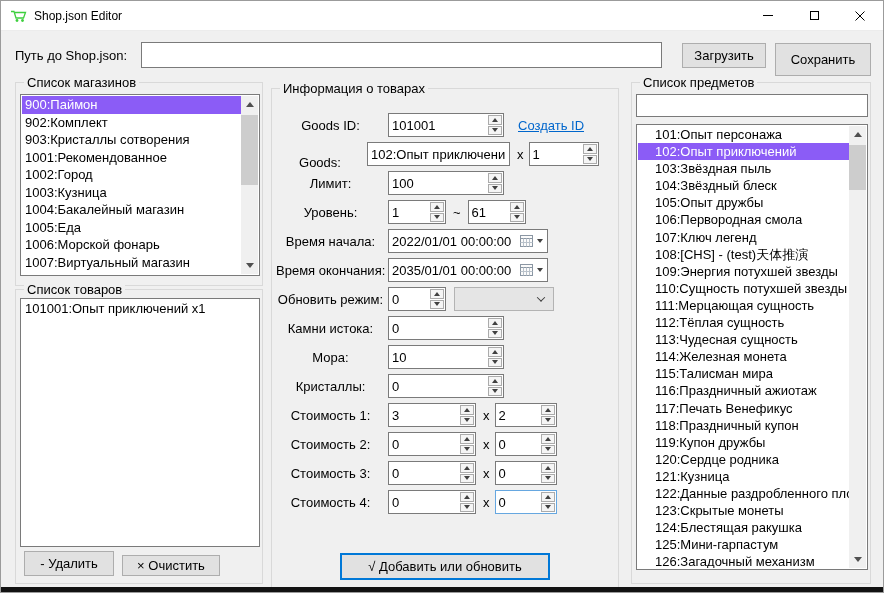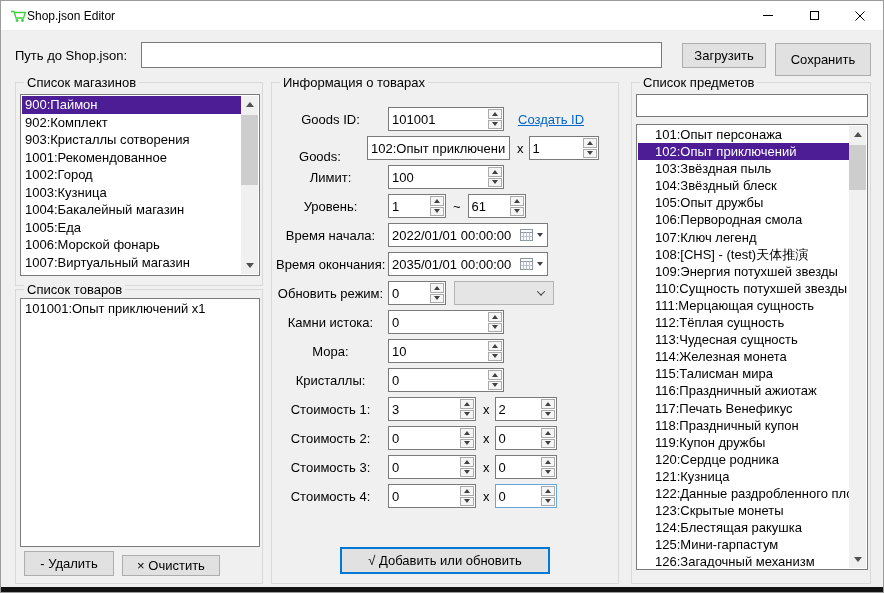--- a/index.html
+++ b/index.html
@@ -10,51 +10,51 @@
     font-family: "Liberation Sans", sans-serif;
     font-size: 13px;
     color: #000;
     overflow: hidden;
     border: 1px solid #9b9b9b;
   }
 
   
   .titlebar { position:absolute; top:0; left:0; right:0; height:30px; background:#fff; display:flex; align-items:center; border-bottom:1px solid #ececec; }
   .title-icon { margin-left:9px; width:17px; height:15px; flex:0 0 auto; }
-  .title-text { font-size:12px; }
+  .title-text { margin-left:7px; font-size:12px; }
   .win-btns { margin-left:auto; display:flex; height:100%; }
   .win-btn { width:46px; height:100%; display:flex; align-items:center; justify-content:center; }
   .ic-min { width:10px; border-top:1px solid #000; display:block; }
   .ic-max { width:9px; height:9px; border:1px solid #000; display:block; }
 
   
   .path-label { position:absolute; left:14px; top:47px; }
   .path-input { position:absolute; left:140px; top:41px; width:521px; height:26px; border:1px solid #7a7a7a; background:#fff; font:inherit; padding:0 4px; outline:none; }
   .btn { background:#e1e1e1; border:1px solid #adadad; font:inherit; display:flex; align-items:center; justify-content:center; cursor:default; }
   .btn-load { position:absolute; left:681px; top:42px; width:84px; height:25px; }
   .btn-save { position:absolute; left:774px; top:42px; width:96px; height:33px; }
 
   
   .grp { position:absolute; border:1px solid #d9d9d9; }
   .grp-title { position:absolute; top:-8px; left:8px; background:#f0f0f0; padding:0 3px; line-height:15px; white-space:nowrap; }
   #grp-shops { left:14px; top:81px;  width:248px; height:204px; }
   #grp-cart  { left:14px; top:288px; width:248px; height:295px; }
-  #grp-info  { left:270px; top:81px; width:348px; height:502px; }
+  #grp-info  { left:270px; top:87px; width:348px; height:502px; }
   #grp-items { left:630px; top:81px; width:240px; height:502px; }
 
   
   .listbox { position:absolute; background:#fff; border:1px solid #7a7a7a; overflow:hidden; }
   #shops-list { left:4px; top:11px; width:240px; height:182px; }
   #cart-list  { left:4px; top:8px;  width:240px; height:249px; }
   #items-list { left:4px; top:41px; width:232px; height:446px; }
   .lb-content { position:absolute; top:1px; left:1px; right:1px; bottom:1px; overflow:hidden; }
   .has-scroll .lb-content { right:18px; }
   .list-item { height:17.5px; line-height:17.5px; padding-left:3px; white-space:nowrap; overflow:hidden; }
   #items-list .list-item { height:17.1px; line-height:17.1px;padding-left:17px; }
-  .list-item.selected { background:#4c1d95; color:#fff; }
+  .list-item.selected { background:#8b5cf6; color:#fff; }
 
   
   .vscroll { position:absolute; top:1px; right:1px; bottom:1px; width:17px; background:#f0f0f0; display:flex; flex-direction:column; }
   .sarr { height:17px; flex:0 0 auto; display:flex; align-items:center; justify-content:center; }
   .strack { flex:1; position:relative; }
   .sthumb { position:absolute; left:0; right:0; background:#cdcdcd; }
   .tri-up  { width:0; height:0; border-left:3px solid transparent; border-right:3px solid transparent; border-bottom:4px solid #404040; display:block; }
   .tri-down{ width:0; height:0; border-left:3px solid transparent; border-right:3px solid transparent; border-top:4px solid #404040; display:block; }
   .tri-sm-up   { border-left-width:4px; border-right-width:4px; border-bottom:5px solid #505050; }
   .tri-sm-down { border-left-width:4px; border-right-width:4px; border-top:5px solid #505050; }

